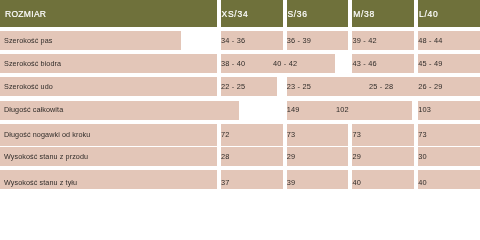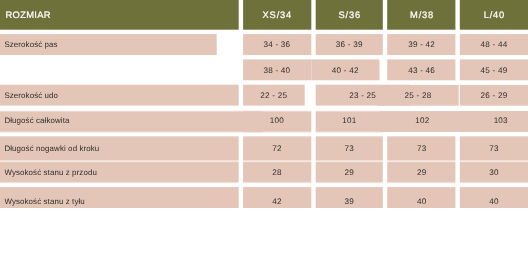--- a/index.html
+++ b/index.html
@@ -11,21 +11,21 @@
   .cell{position:absolute;top:0;bottom:0;overflow:hidden;}
   .hdr{background:#6F713B;}
   .body{background:#E3C6B8;}
 
   .lbl{position:absolute;left:4px;top:50%;
        transform:translate3d(0,calc(-50% - 0.4px),0);
        white-space:nowrap;color:#302c29;
        font-size:7.2px;letter-spacing:0.1px;}
   .num{position:absolute;left:0;right:0;top:50%;
        transform:translate3d(0,calc(-50% - 0.4px),0);
-       white-space:nowrap;text-align:center;color:#302c29;
+       white-space:nowrap;color:#302c29;
        font-size:7.4px;letter-spacing:0.2px;}
 
   .hdr .lbl{left:5px;margin-top:1px;color:#ffffff;
             font-size:8.5px;font-weight:400;letter-spacing:0.3px;
             -webkit-text-stroke:0.2px #ffffff;}
   .hdr .num{margin-top:1px;color:#ffffff;
             font-size:8.5px;font-weight:400;letter-spacing:0.72px;
             text-indent:0.72px;
             -webkit-text-stroke:0.2px #ffffff;}
 </style>
@@ -46,81 +46,81 @@
     </div>
     <div class="cell hdr c-val" style="left:352.44px;width:61.75px">
       <span class="num">M/38</span>
     </div>
     <div class="cell hdr c-val" style="left:418.22px;width:61.78px">
       <span class="num">L/40</span>
     </div>
   </div>
 
   <div class="row" style="top:31px;height:19px">
-    <div class="cell body c-lbl" style="left:0px;width:197px">
+    <div class="cell body c-lbl" style="left:0px;width:181px">
       <span class="lbl">Szerokość pas</span>
     </div>
     <div class="cell body c-val" style="left:220.88px;width:61.75px">
       <span class="num">34 - 36</span>
     </div>
     <div class="cell body c-val" style="left:286.66px;width:61.75px">
       <span class="num">36 - 39</span>
     </div>
     <div class="cell body c-val" style="left:352.44px;width:61.75px">
       <span class="num">39 - 42</span>
     </div>
     <div class="cell body c-val" style="left:418.22px;width:61.78px">
       <span class="num">48 - 44</span>
     </div>
   </div>
 
   <div class="row" style="top:54.2px;height:19px">
+    <div class="cell body c-lbl" style="left:0px;width:216.85px">
+      <span class="lbl">Szerokość biodra</span>
+    </div>
     <div class="cell body c-val" style="left:220.88px;width:61.75px">
       <span class="num">38 - 40</span>
     </div>
-    <div class="cell body c-val" style="left:283px;width:61.75px">
+    <div class="cell body c-val" style="left:273px;width:61.75px">
       <span class="num">40 - 42</span>
     </div>
     <div class="cell body c-val" style="left:352.44px;width:61.75px">
       <span class="num">43 - 46</span>
     </div>
     <div class="cell body c-val" style="left:418.22px;width:61.78px">
       <span class="num">45 - 49</span>
     </div>
   </div>
 
   <div class="row" style="top:77.4px;height:19px">
     <div class="cell body c-lbl" style="left:0px;width:216.85px">
       <span class="lbl">Szerokość udo</span>
     </div>
     <div class="cell body c-val" style="left:220.88px;width:56px">
       <span class="num">22 - 25</span>
     </div>
     <div class="cell body c-val" style="left:286.66px;width:86px">
       <span class="num">23 - 25</span>
     </div>
-    <div class="cell body c-val" style="left:343px;width:74px">
+    <div class="cell body c-val" style="left:369px;width:74px">
       <span class="num">25 - 28</span>
     </div>
     <div class="cell body c-val" style="left:418.22px;width:61.78px">
       <span class="num">26 - 29</span>
     </div>
   </div>
 
   <div class="row" style="top:100.6px;height:19px">
     <div class="cell body c-lbl" style="left:0px;width:239px">
       <span class="lbl">Długość całkowita</span>
     </div>
-    <div class="cell body c-val" style="left:220.88px;width:61.75px">
-      <span class="num">100</span>
+    <div class="cell body c-val" style="left:286.66px;width:61.75px">
+      <span class="num">149</span>
     </div>
-    <div class="cell body c-val" style="left:286.66px;width:61.75px">
-      <span class="num">101</span>
-    </div>
-    <div class="cell body c-val" style="left:346px;width:76px">
+    <div class="cell body c-val" style="left:336px;width:76px">
       <span class="num">102</span>
     </div>
     <div class="cell body c-val" style="left:418.22px;width:74px">
       <span class="num">103</span>
     </div>
   </div>
 
   <div class="row" style="top:123.8px;height:22px">
     <div class="cell body c-lbl" style="left:0px;width:216.85px">
       <span class="lbl">Długość nogawki od kroku</span>
@@ -155,21 +155,21 @@
     <div class="cell body c-val" style="left:418.22px;width:61.78px">
       <span class="num">30</span>
     </div>
   </div>
 
   <div class="row" style="top:170.2px;height:26px">
     <div class="cell body c-lbl" style="left:0px;width:216.85px">
       <span class="lbl">Wysokość stanu z tyłu</span>
     </div>
     <div class="cell body c-val" style="left:220.88px;width:61.75px">
-      <span class="num">42</span>
+      <span class="num">37</span>
     </div>
     <div class="cell body c-val" style="left:286.66px;width:61.75px">
       <span class="num">39</span>
     </div>
     <div class="cell body c-val" style="left:352.44px;width:61.75px">
       <span class="num">40</span>
     </div>
     <div class="cell body c-val" style="left:418.22px;width:61.78px">
       <span class="num">40</span>
     </div>

